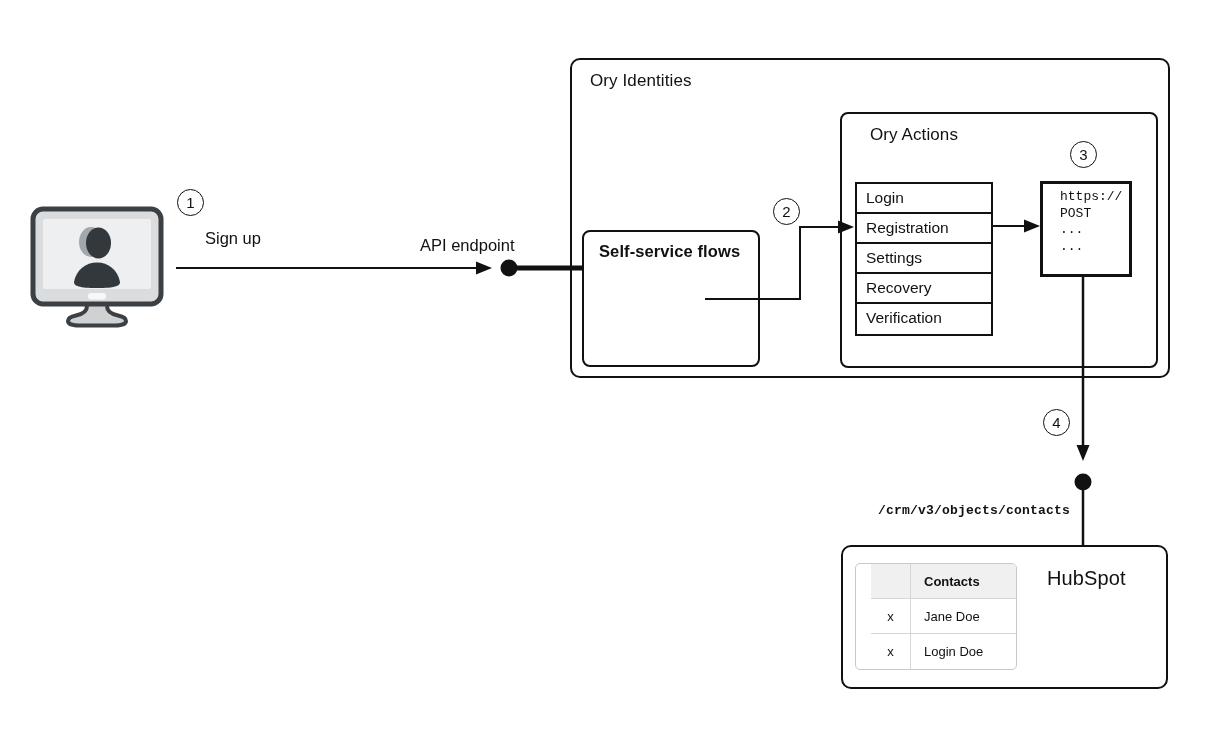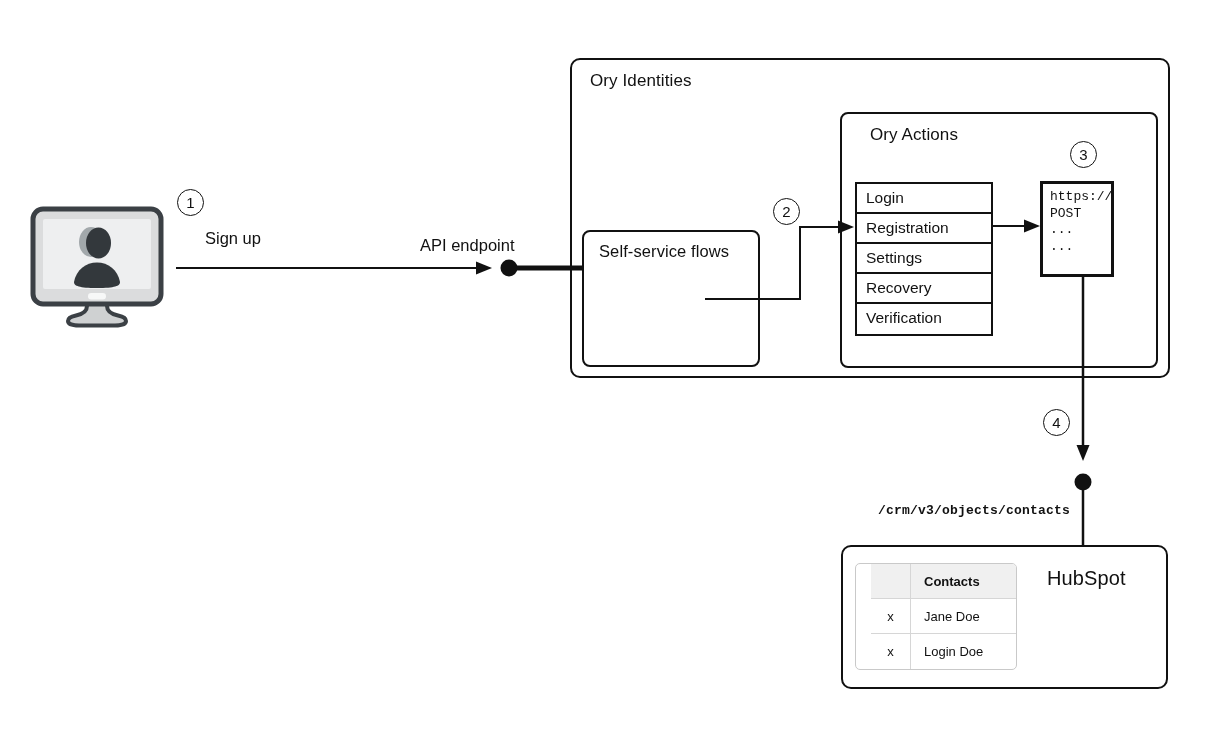--- a/index.html
+++ b/index.html
@@ -67,24 +67,24 @@
     border-bottom: 2px solid #111111;
     white-space: nowrap;
     overflow: hidden;
   }
   .flows-table .flow-row:last-child { border-bottom: none; }
 
   
   .webhook-box {
     position: absolute;
     left: 1040px; top: 181px;
-    width: 74px; height: 96px;
+    width: 92px; height: 96px;
     border: 3px solid #111111;
     background: #ffffff;
-    padding: 5px 0 0 7px;
+    padding: 5px 0 0 17px;
     font-family: "Liberation Mono", monospace;
     font-size: 13px;
     line-height: 16.5px;
     z-index: 3;
     white-space: nowrap;
     overflow: hidden;
   }
 
   .mono-label {
     position: absolute;
@@ -131,21 +131,21 @@
   .icon-wrap { position: absolute; z-index: 3; }
 </style>
 </head>
 <body>
 
 <div class="dbox" style="left:570px; top:58px; width:600px; height:320px;">
   <div class="box-title" style="left:18px; top:11px;">Ory Identities</div>
 </div>
 
 <div class="dbox" style="left:582px; top:230px; width:178px; height:137px; border-radius:8px;">
-  <div class="box-title" style="left:15px; top:10px; font-size:16.5px;">Self-service flows</div>
+  <div class="box-title" style="left:15px; top:10px; font-size:16.5px;font-weight:bold;">Self-service flows</div>
 </div>
 
 <div class="dbox" style="left:840px; top:112px; width:318px; height:256px; border-radius:8px;">
   <div class="box-title" style="left:28px; top:11px;">Ory Actions</div>
 </div>
 
 <div class="dbox" style="left:841px; top:545px; width:327px; height:144px; border-width:2.5px;">
   <div class="box-title" style="left:204px; top:20px; font-size:20px;">HubSpot</div>
 </div>
 

